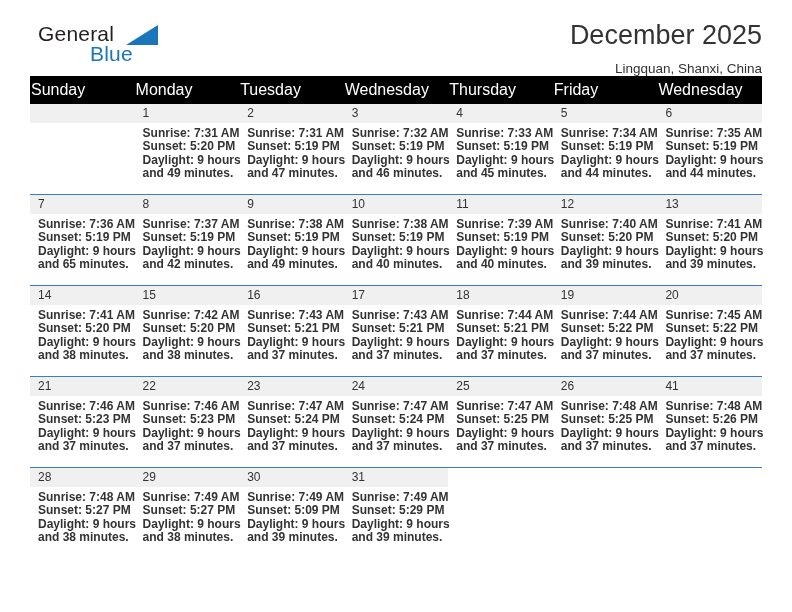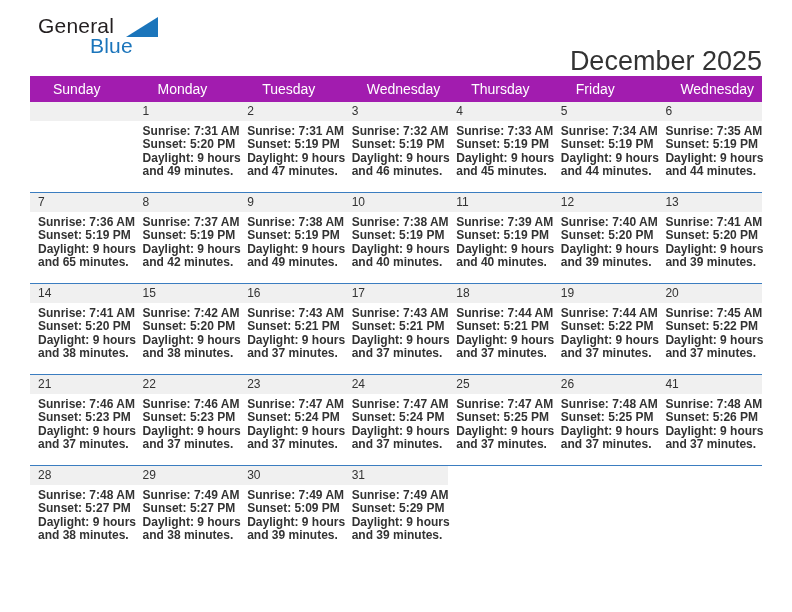--- a/index.html
+++ b/index.html
@@ -18,21 +18,21 @@
     position: relative;
     width: 792px;
     height: 612px;
     box-sizing: border-box;
     padding: 0 30px;
   }
 
   
   .header {
     display: flex;
-    align-items: center;
+    align-items: flex-end;
     justify-content: space-between;
     height: 76px;
     padding-top: 6px;
     box-sizing: border-box;
     gap: 48px;
   }
   .brand {
     position: relative;
     width: 170px;
     height: 54px;
@@ -85,26 +85,26 @@
 
   
   .calendar {
     width: 732px;
     border-collapse: collapse;
     table-layout: fixed;
   }
   .calendar col { width: 104.57px; }
 
   thead th {
-    background: #a21caf;
+    background: #000000;
     color: #ffffff;
-    font-size: 14px;
+    font-size: 16px;
     font-weight: normal;
     text-align: left;
-    padding: 5px 0 5px 23px;
+    padding: 5px 0 5px 1px;
     height: 20px;
     box-sizing: border-box;
   }
 
   tbody tr.week {
     border-top: 1px solid #3b7dc0;
   }
   tbody tr.week:first-child { border-top: none; }
 
   td.day {
@@ -148,20 +148,21 @@
   <div class="header">
 
     <div class="brand">
       <span class="brand-general">General</span>
       <span class="brand-tri"></span>
       <span class="brand-blue">Blue</span>
     </div>
 
     <div class="titleblock">
       <div class="cal-title">December 2025</div>
+      <div class="cal-subtitle">Lingquan, Shanxi, China</div>
     </div>
 
   </div>
 
   <table class="calendar">
     <colgroup>
       <col>
         <col>
         <col>
         <col>

